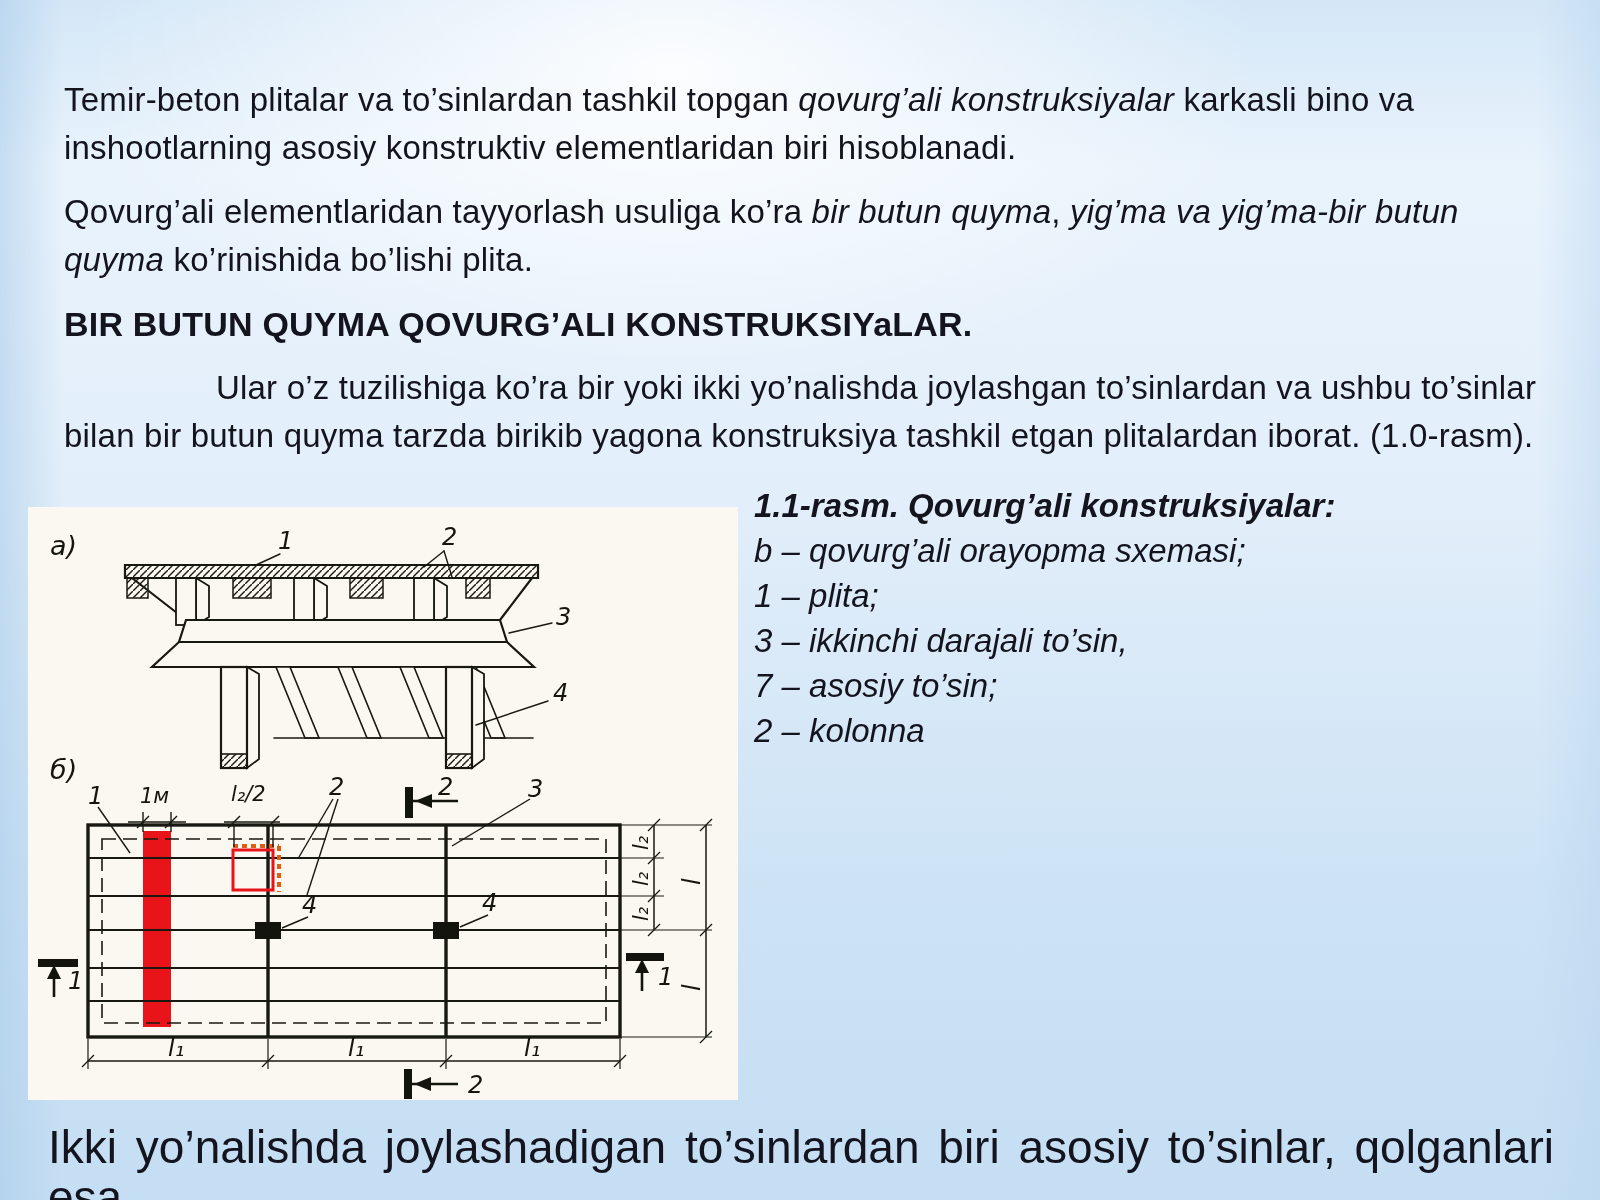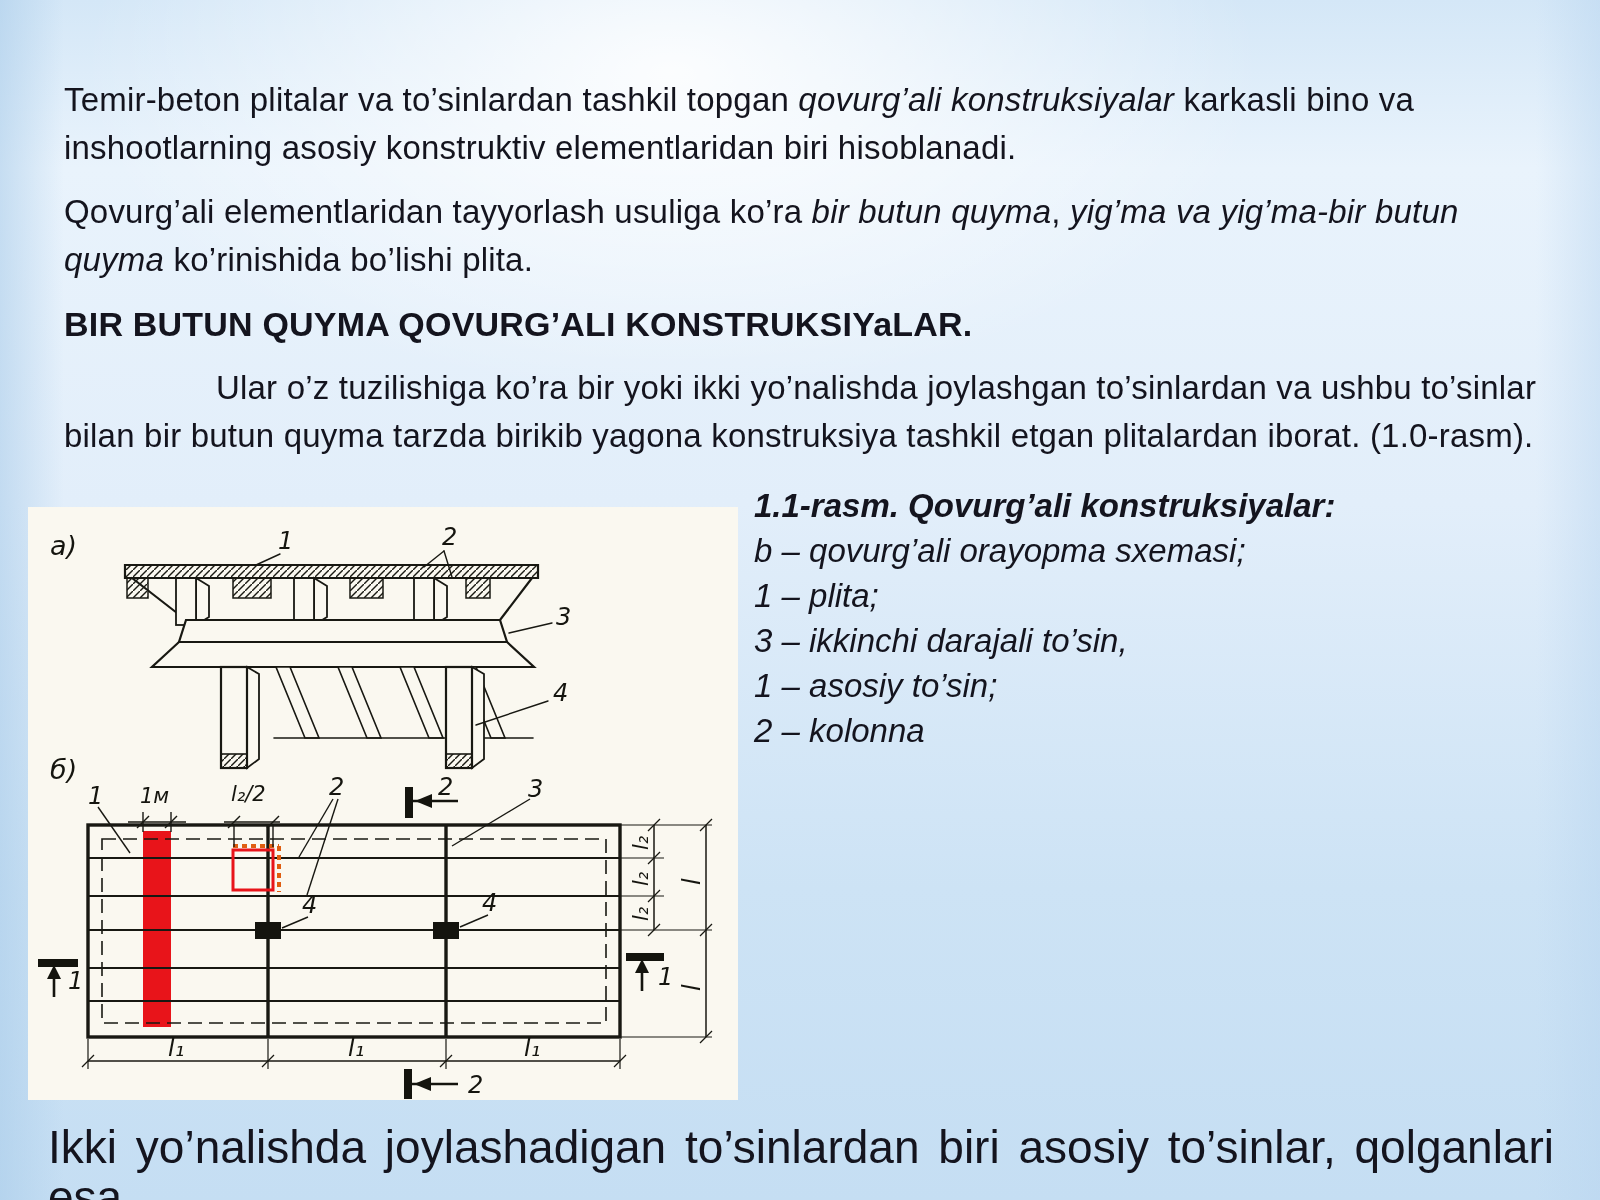--- a/index.html
+++ b/index.html
@@ -245,17 +245,17 @@
     <text class="lbl" x="496" y="549">l₁</text>
   </g>
 </svg>
 </div>
 
 <div class="fig-caption">
   <p class="cap-line cap-title">1.1-rasm. Qovurg’ali konstruksiyalar:</p>
   <p class="cap-line">b – qovurg’ali orayopma sxemasi;</p>
   <p class="cap-line">1 – plita;</p>
   <p class="cap-line">3 – ikkinchi darajali to’sin,</p>
-  <p class="cap-line"> 1 – asosiy to’sin;</p>
+  <p class="cap-line"> 7 – asosiy to’sin;</p>
   <p class="cap-line">2 – kolonna</p>
 </div>
 
 <div class="bottom-par">Ikki yo’nalishda joylashadigan to’sinlardan biri asosiy to’sinlar, qolganlari esa</div>
 
 </body></html>

